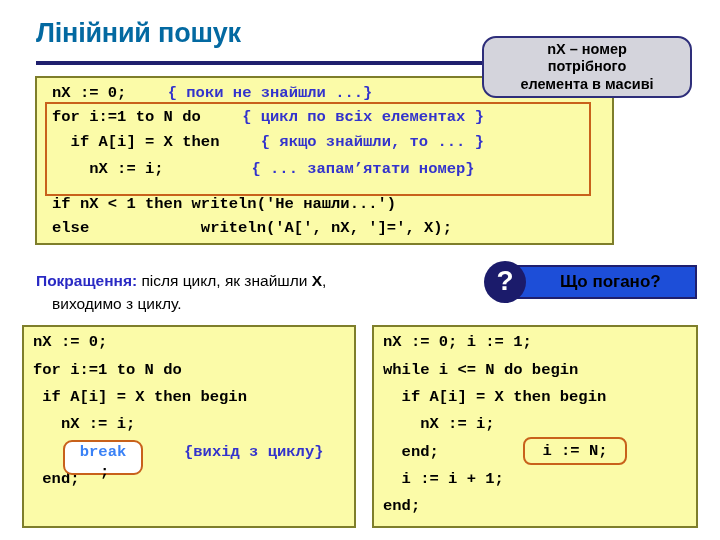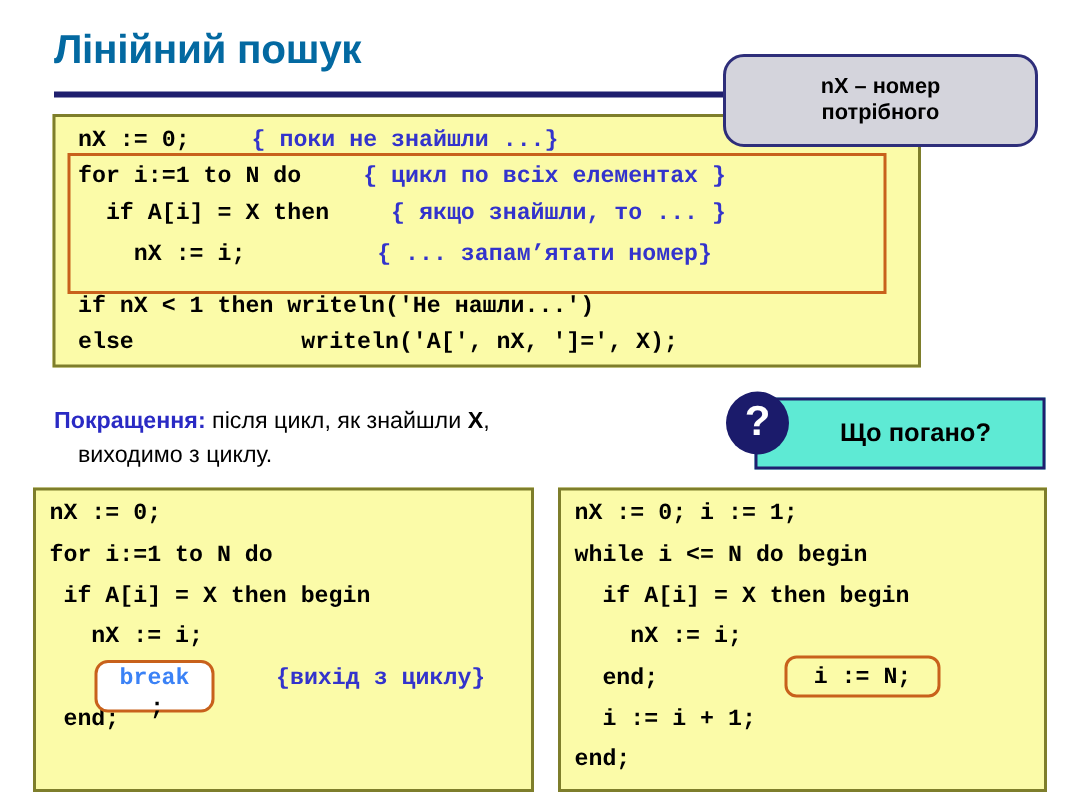--- a/index.html
+++ b/index.html
@@ -115,22 +115,22 @@
     color: #000000;
     white-space: nowrap;
   }
 
   
   #question-badge {
     position: absolute;
     left: 503px;
     top: 265px;
     width: 194px;
-    height: 48px;
-    background: #5eead4;
+    height: 34px;
+    background: #1d4ed8;
     border: 2px solid #1F1F6E;
     box-sizing: border-box;
     z-index: 25;
   }
   #question-badge-label {
     position: absolute;
     left: 55px;
     top: 50%;
     transform: translateY(-50%);
     font-size: 17px;
@@ -259,20 +259,21 @@
     <div class="codeline" style="left: 52px; top: 108px;"><span>for i:=1 to N do </span><span class="cmt">{ цикл по всіх елементах }</span></div>
     <div class="codeline" style="left: 52px; top: 133px; text-align: center;"><span>  if A[i] = X then </span><span class="cmt">{ якщо знайшли, то ... }</span></div>
     <div class="codeline" style="left: 52px; top: 160px;"><span>    nX := i;      </span><span class="cmt">{ ... запам’ятати номер}</span></div>
     <div class="codeline" style="left: 52px; top: 195px;"><span>if nX &lt; 1 then writeln('Не нашли...')</span></div>
     <div class="codeline" style="left: 52px; top: 219px;"><span>else            writeln('A[', nX, ']=', X);</span></div>
   </div>
 
 <div id="nx-callout">
   <span>nX – номер</span>
   <span>потрібного</span>
+  <span>елемента в масиві</span>
 </div>
 
 <div id="note-line1">
   <span class="hl">Покращення:</span><span> після цикл, як знайшли </span><span class="bx">X</span><span>,</span>
 </div>
 <div id="note-line2">виходимо з циклу.</div>
 
 <div id="question-badge">
   <span id="question-badge-label">Що погано?</span>
 </div>

